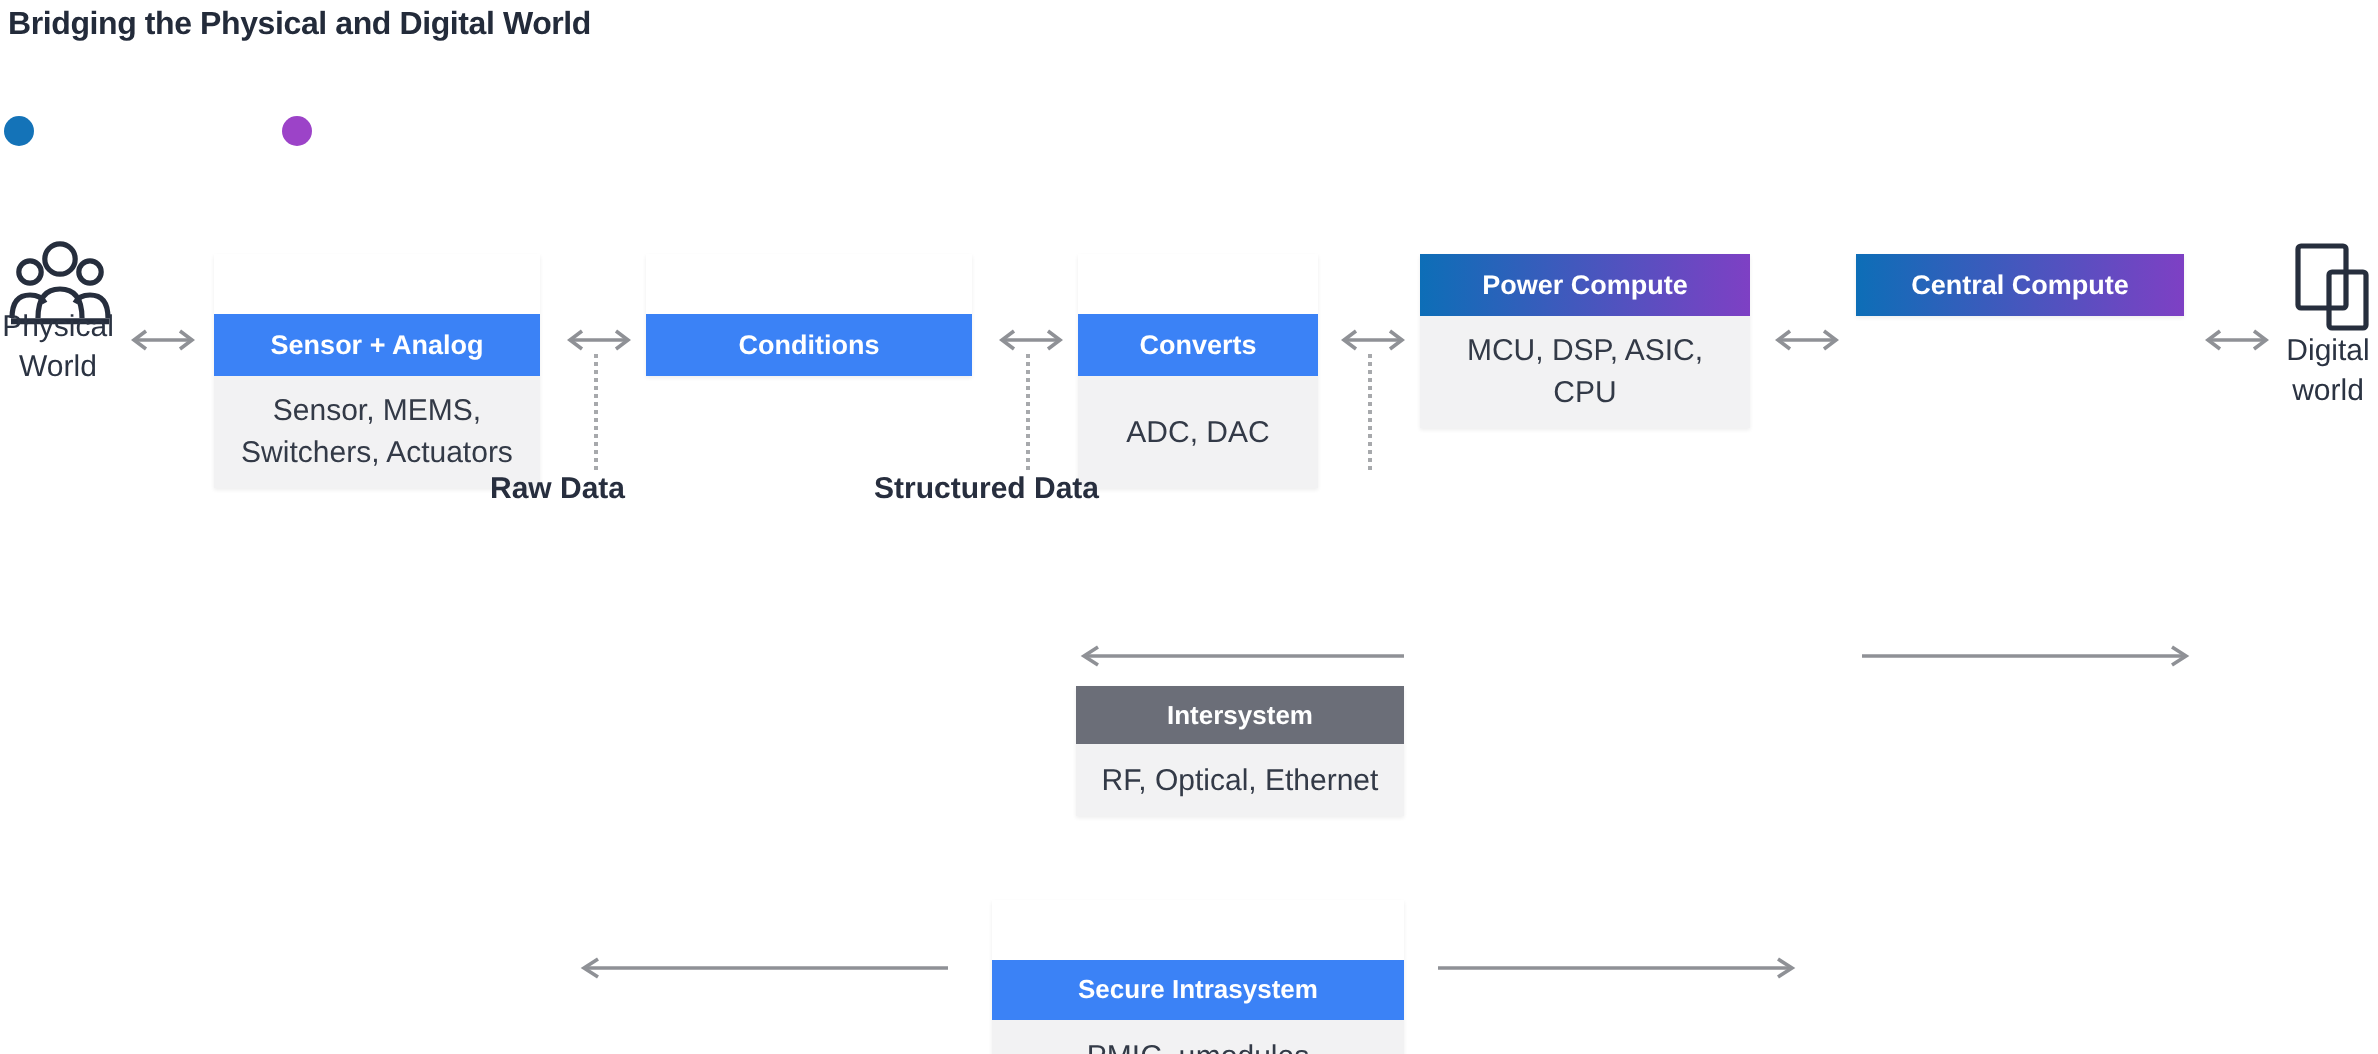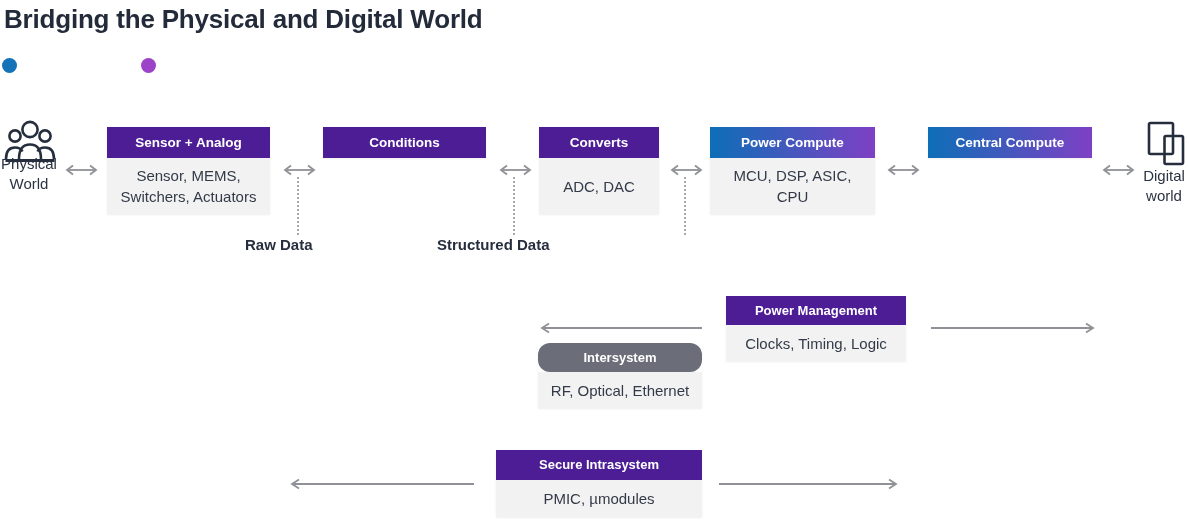--- a/index.html
+++ b/index.html
@@ -1,21 +1,21 @@
 <!DOCTYPE html>
 <html><head>
 <meta charset="utf-8">
 <style>
   html,body{margin:0;padding:0;background:#fff;}
   .canvas{
     position:relative;width:1189px;height:527px;background:#ffffff;overflow:hidden;
     font-family:"Liberation Sans",sans-serif;
   }
   .title{
-    position:absolute;left:4px;top:4px;font-size:26px;font-weight:700;
+    position:absolute;left:4px;top:4px;font-size:16px;font-weight:700;
     color:#232b3a;letter-spacing:-0.2px;
   }
   .dot{position:absolute;width:15px;height:15px;border-radius:50%;}
   .dot.blue{left:2px;top:58px;background:#1473b8;}
   .dot.purple{left:141px;top:58px;background:#9c43c8;}
 
   .endpoint-label{
     position:absolute;text-align:center;font-size:15px;line-height:20px;color:#2b3342;
   }
   .physical-label{left:0;top:154px;width:58px;}
@@ -29,23 +29,23 @@
     height:31px;line-height:31px;text-align:center;color:#ffffff;
     font-size:13.5px;font-weight:700;
   }
   .box .bd{
     background:#f2f2f3;color:#333a47;font-size:15px;line-height:21px;
     display:flex;align-items:center;justify-content:center;text-align:center;
     padding:0 6px;box-sizing:border-box;
   }
   .flow{top:127px;}
   .flow .bd{height:56px;}
-  .hd.blue{background:#4c1d95;}
+  .hd.blue{background:#3b82f6;margin-top:30px;}
   .hd.gradient{background:linear-gradient(90deg,#0d6eb7 0%,#7e40c4 100%);}
-  .hd.gray{background:#6b6e78;border-radius:12px;}
+  .hd.gray{background:#6b6e78;}
   .support .hd{height:29px;line-height:29px;font-size:13px;}
   .support .bd{height:36px;}
   .secure .hd{height:30px;line-height:30px;}
   .secure .bd{height:37px;}
 
   .arrow{position:absolute;}
   .arrow svg{display:block;}
   .arrow path{stroke:#8f9196;stroke-width:1.8;fill:none;}
 
   .dotline{
@@ -164,24 +164,20 @@
         <path d="M11 1.5 L4 6 L11 10.5"></path>
       </svg>
   </div>
   <div class="arrow" style="left:931px;top:322px">
     <svg width="166" height="12" viewBox="0 0 166 12">
         <path d="M0 6 H162"></path>
         <path d="M155 1.5 L162 6 L155 10.5"></path>
       </svg>
   </div>
 
-  <div class="box support" style="left:726px;top:296px;width:180px">
-    <div class="hd blue">Power Management</div>
-    <div class="bd">Clocks, Timing, Logic</div>
-  </div>
   <div class="box support" style="left:538px;top:343px;width:164px">
     <div class="hd gray">Intersystem</div>
     <div class="bd">RF, Optical, Ethernet</div>
   </div>
 
   <div class="arrow" style="left:288px;top:478px">
     <svg width="186" height="12" viewBox="0 0 186 12">
         <path d="M4 6 H186"></path>
         <path d="M11 1.5 L4 6 L11 10.5"></path>
       </svg>

